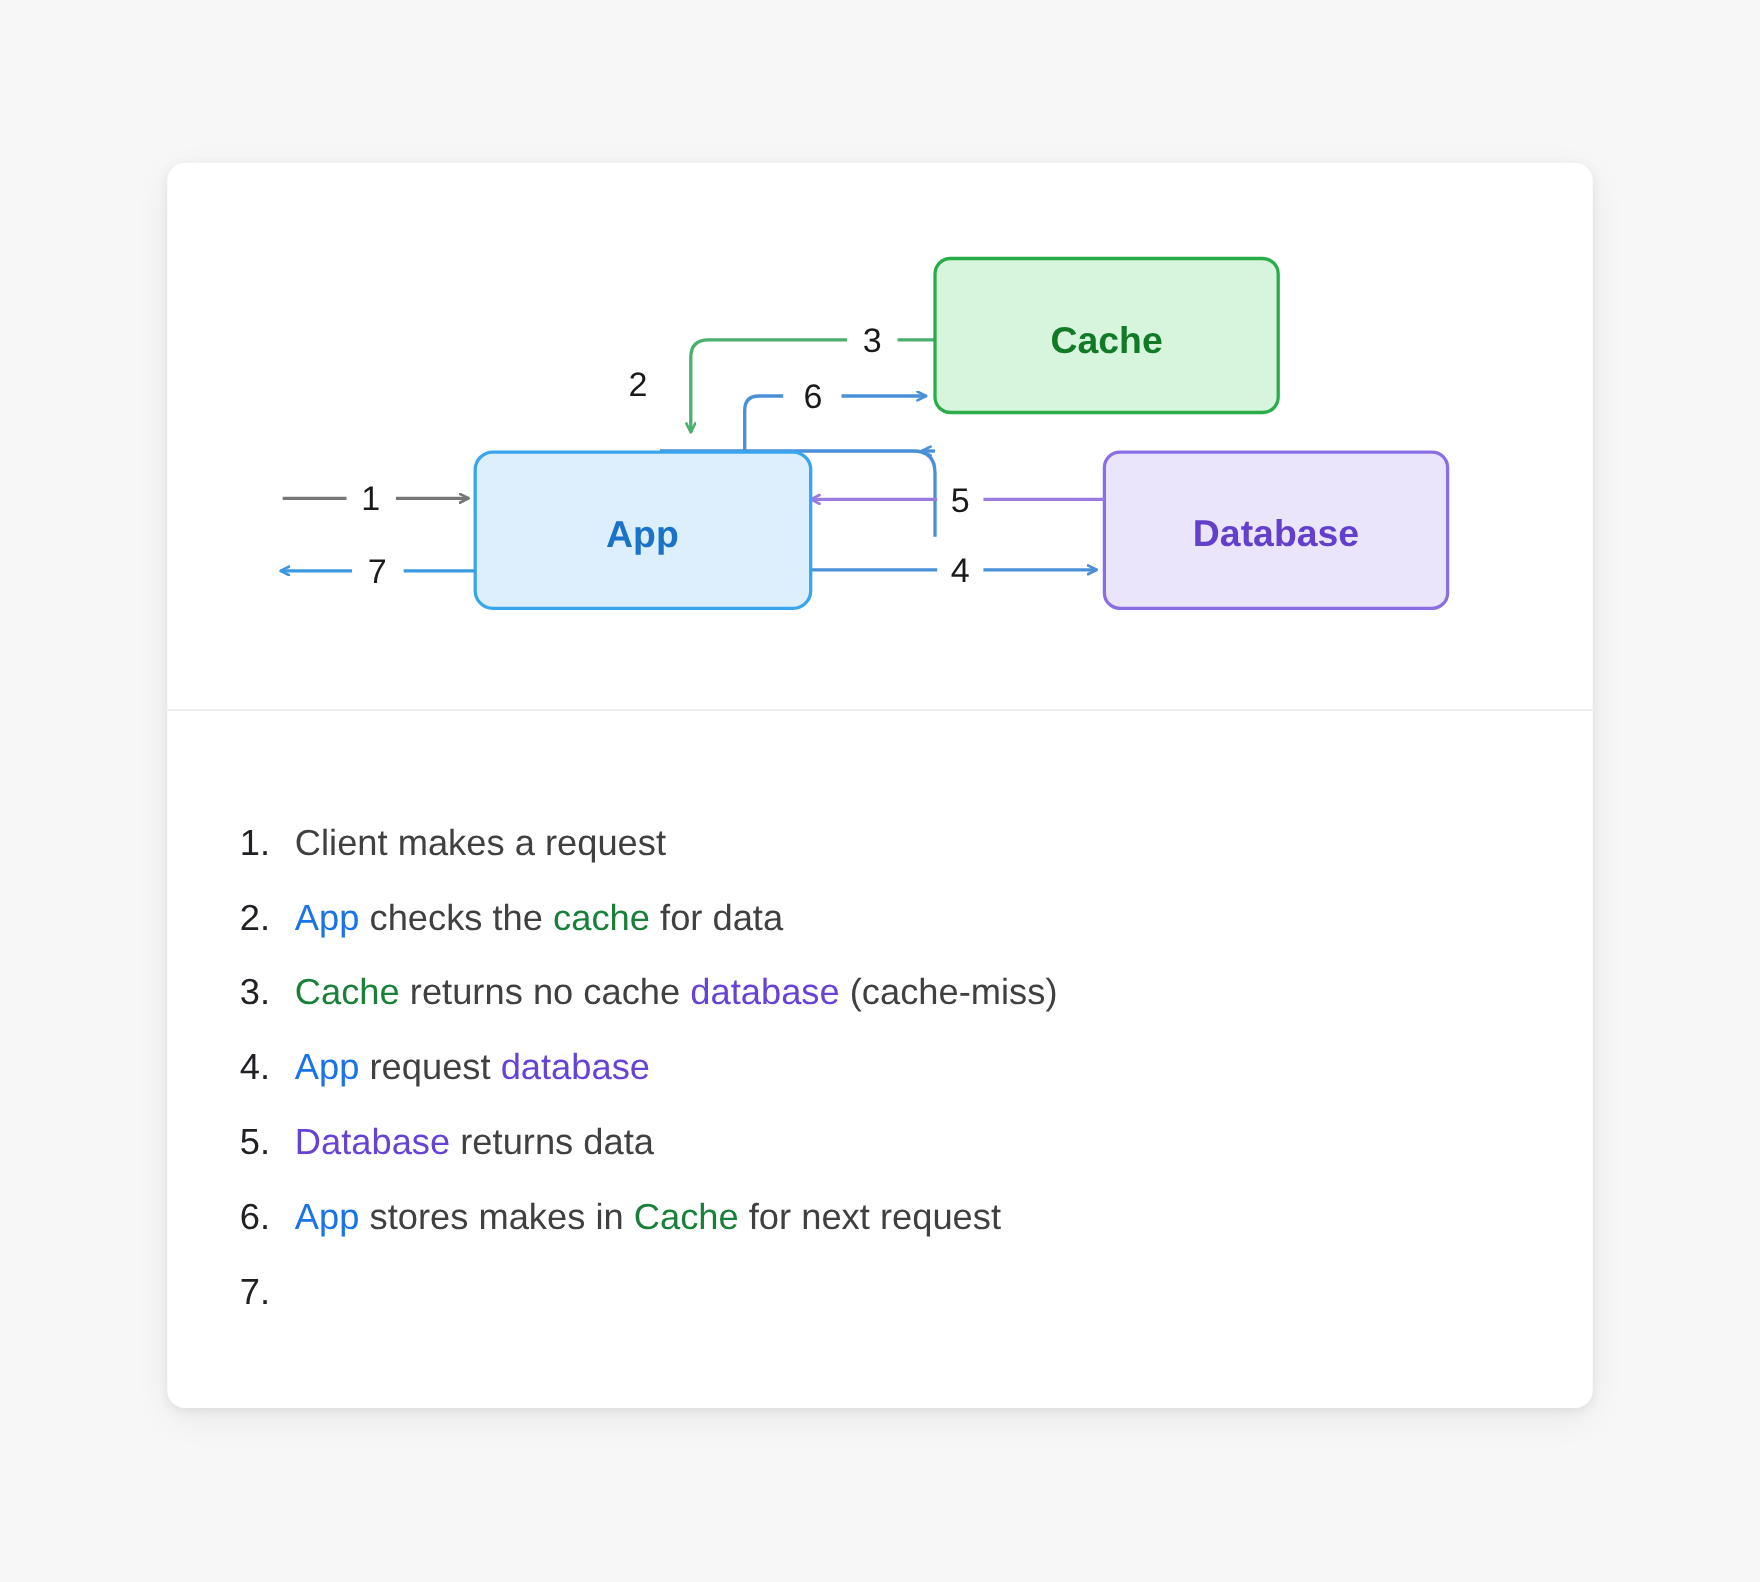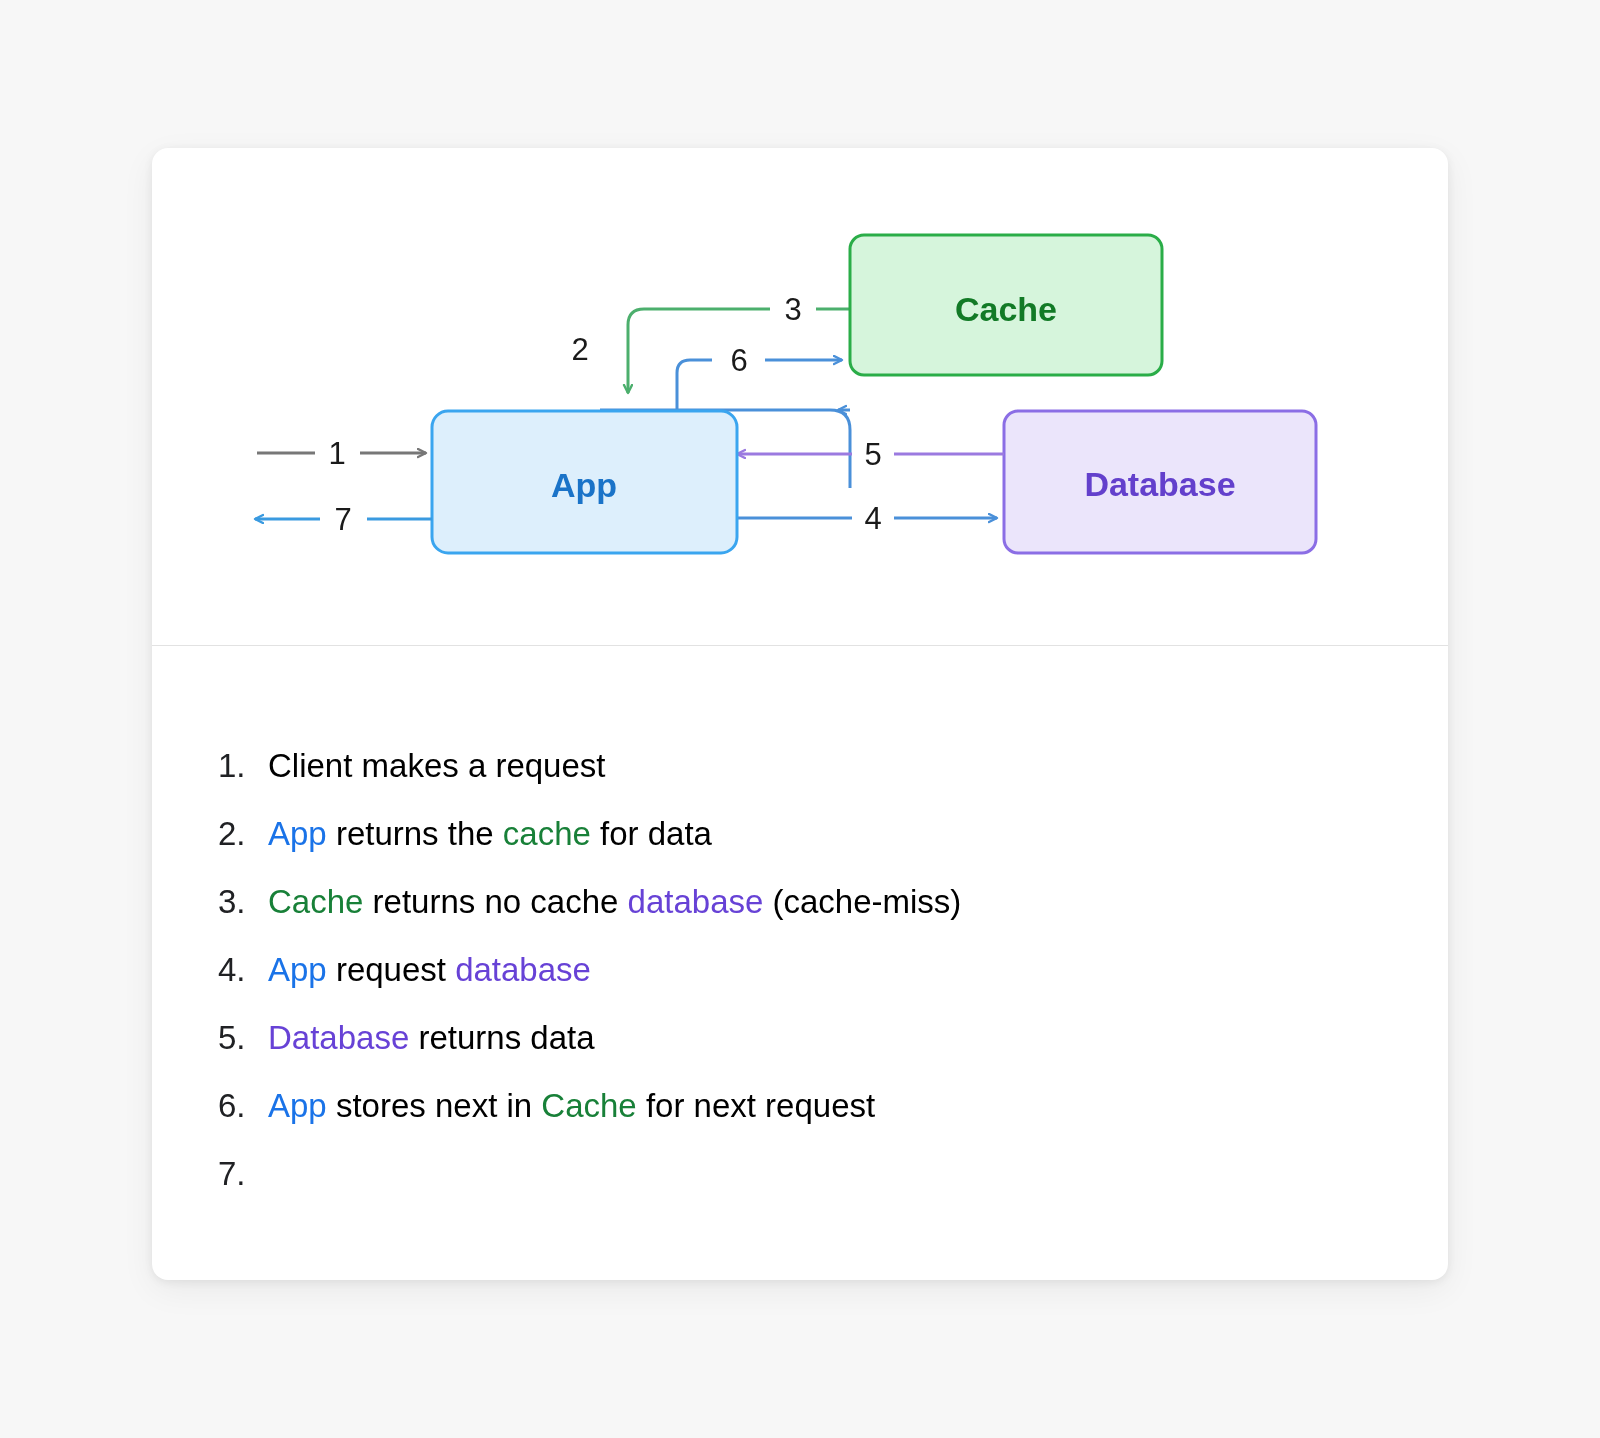--- a/index.html
+++ b/index.html
@@ -92,21 +92,21 @@
     color: #202124;
   }
 
   .step-text {
     display: inline-block;
   }
 
   .t-app   { color: #1a73e8; }
   .t-cache { color: #188038; }
   .t-db    { color: #6742d6; }
-  .t-plain { color: #000000; }
+  .t-plain { color: #404040; }
 </style>
 </head>
 <body>
 
 <div id="card">
 
   <div id="diagram-panel">
     <svg id="diagram-svg" width="1296" height="497" viewBox="0 0 1296 497">
 
       <defs>
@@ -170,37 +170,37 @@
   <div id="panel-divider"></div>
 
   <div id="steps-panel">
     <ol id="steps-list">
         <li>
           <span class="step-num">1.</span>
           <span class="step-text"><span class="t-plain">Client makes a request</span></span>
         </li>
         <li>
           <span class="step-num">2.</span>
-          <span class="step-text"><span class="t-app">App</span><span class="t-plain"> returns the </span><span class="t-cache">cache</span><span class="t-plain"> for data</span></span>
+          <span class="step-text"><span class="t-app">App</span><span class="t-plain"> checks the </span><span class="t-cache">cache</span><span class="t-plain"> for data</span></span>
         </li>
         <li>
           <span class="step-num">3.</span>
           <span class="step-text"><span class="t-cache">Cache</span><span class="t-plain"> returns no cache </span><span class="t-db">database</span><span class="t-plain"> (cache-miss)</span></span>
         </li>
         <li>
           <span class="step-num">4.</span>
           <span class="step-text"><span class="t-app">App</span><span class="t-plain"> request </span><span class="t-db">database</span></span>
         </li>
         <li>
           <span class="step-num">5.</span>
           <span class="step-text"><span class="t-db">Database</span><span class="t-plain"> returns data</span></span>
         </li>
         <li>
           <span class="step-num">6.</span>
-          <span class="step-text"><span class="t-app">App</span><span class="t-plain"> stores next in </span><span class="t-cache">Cache</span><span class="t-plain"> for next request</span></span>
+          <span class="step-text"><span class="t-app">App</span><span class="t-plain"> stores makes in </span><span class="t-cache">Cache</span><span class="t-plain"> for next request</span></span>
         </li>
         <li>
           <span class="step-num">7.</span>
         </li>
       </ol>
   </div>
 
 </div>
 
 </body></html>

